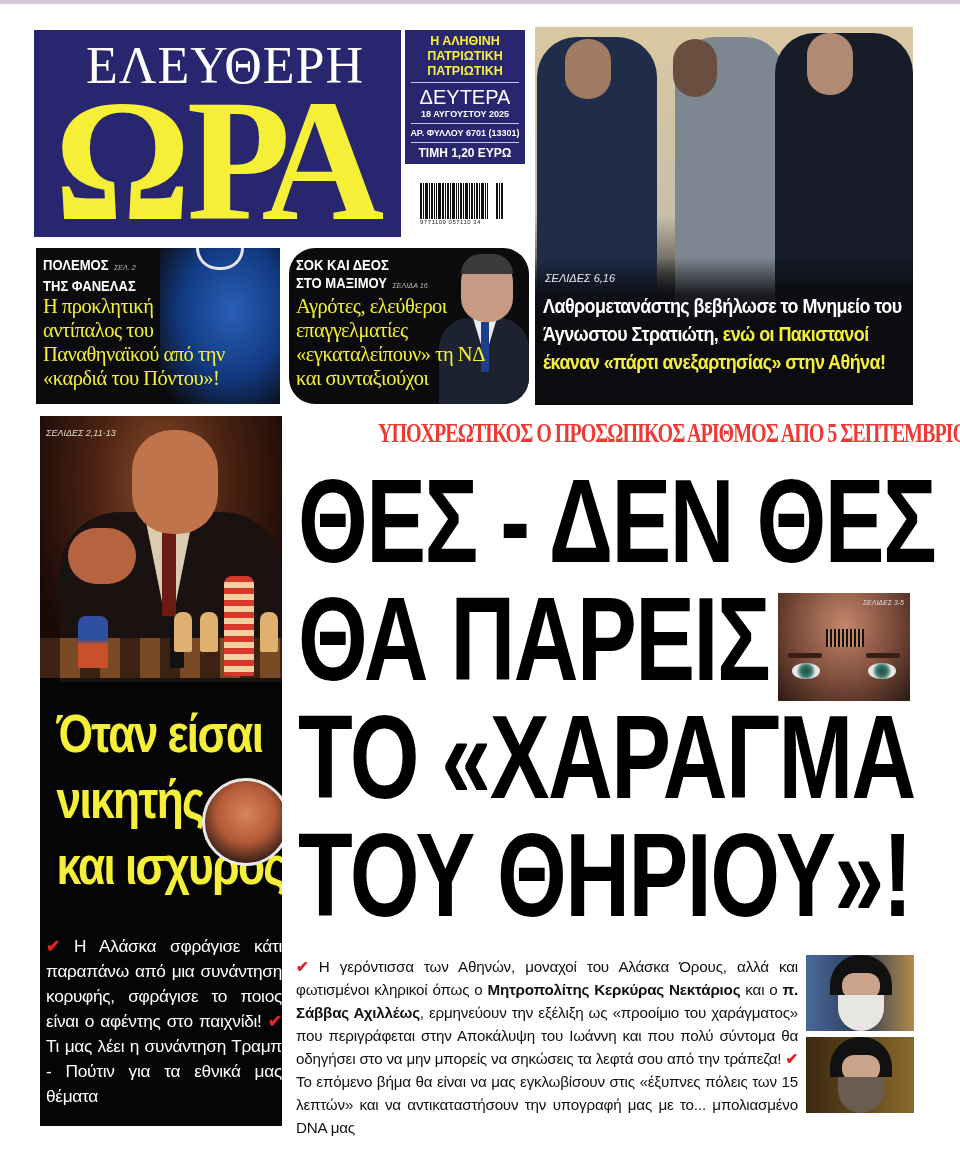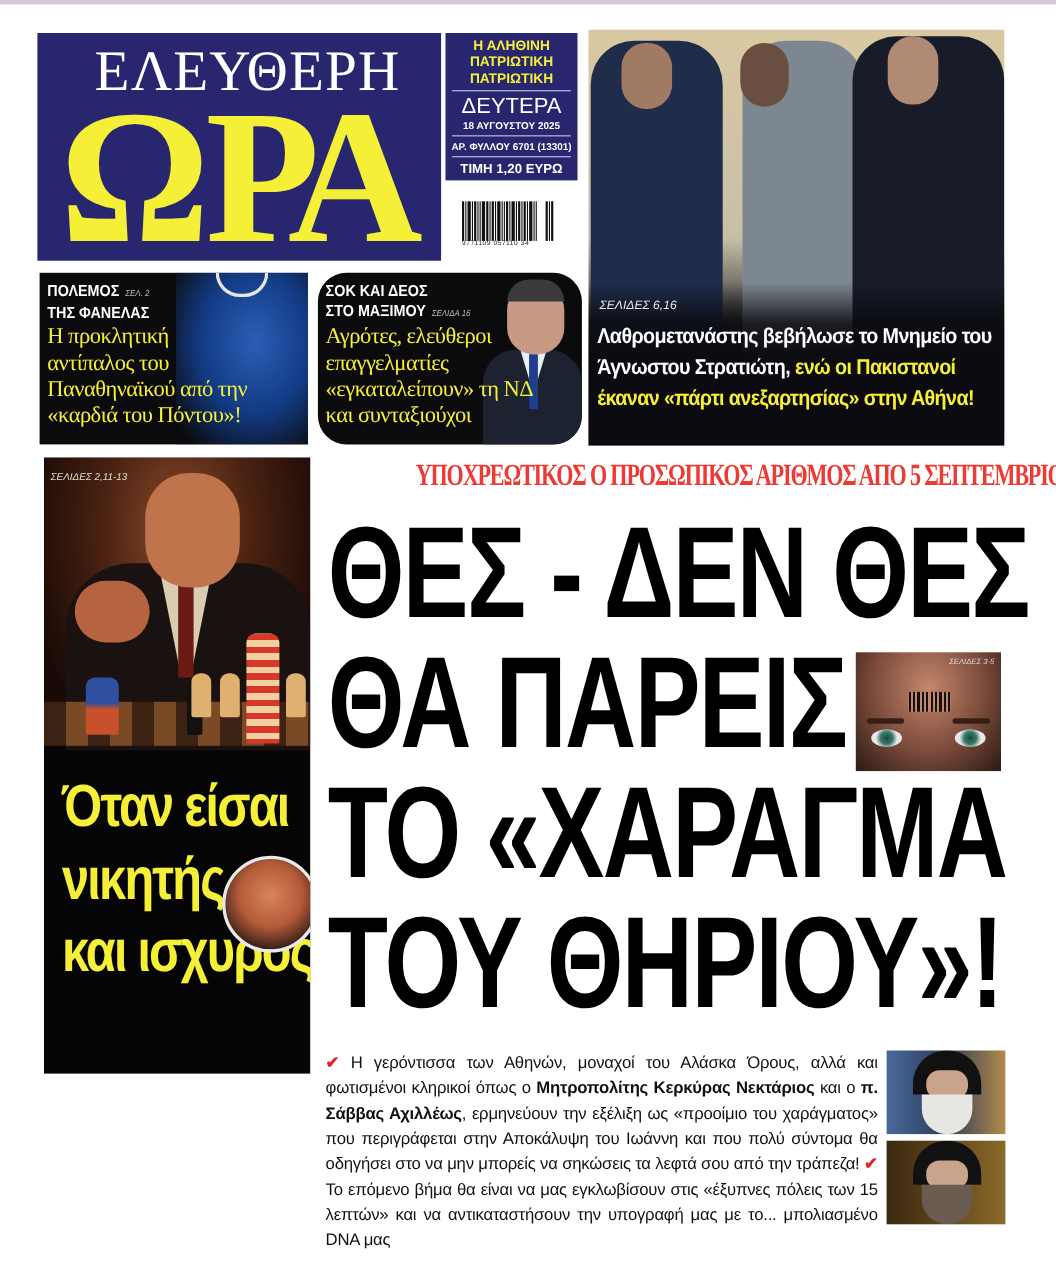--- a/index.html
+++ b/index.html
@@ -42,21 +42,21 @@
   .jersey { position: absolute; right: 0; top: 0; width: 120px; height: 156px; background: radial-gradient(ellipse at 60% 40%, #2a5fb7 0%, #123a82 50%, #0b0b0d 90%); }
   .jersey .collar { position: absolute; left: 36px; top: 0; width: 48px; height: 22px; border: 3px solid #e6e6e6; border-top: none; border-radius: 0 0 24px 24px; }
   .politician { position: absolute; right: 0; top: 0; width: 90px; height: 156px; }
   .politician .head { position: absolute; left: 22px; top: 8px; width: 52px; height: 66px; border-radius: 26px 26px 24px 24px; background: #c79a84; }
   .politician .hair { position: absolute; left: 22px; top: 6px; width: 52px; height: 20px; border-radius: 26px 26px 0 0; background: #3b3a3a; }
   .politician .suit { position: absolute; left: 0; top: 70px; width: 90px; height: 86px; background: #1c2230; border-radius: 30px 30px 0 0; }
   .politician .shirt { position: absolute; left: 34px; top: 70px; width: 24px; height: 40px; background: #e9eef2; clip-path: polygon(0 0,100% 0,50% 100%); }
   .politician .tie { position: absolute; left: 42px; top: 74px; width: 8px; height: 50px; background: #1f3f8c; }
 
   
-  .left-col { position: absolute; left: 40px; top: 416px; width: 242px; height: 560px; background: #050505; overflow: hidden; }
+  .left-col { position: absolute; left: 40px; top: 416px; width: 242px; height: 710px; background: #050505; overflow: hidden; }
   .putin { position: absolute; left: 0; top: 0; width: 242px; height: 260px; background: radial-gradient(ellipse at 50% 25%, #8a4a2a 0%, #4a2212 40%, #1a0a06 80%); }
   .putin .pages { position: absolute; left: 6px; top: 12px; color: #e4d9c8; font-style: italic; font-size: 9px; }
   .putin .face { position: absolute; left: 92px; top: 14px; width: 86px; height: 104px; border-radius: 40px 40px 40px 40px; background: #c0744b; }
   .putin .suit { position: absolute; left: 20px; top: 96px; width: 222px; height: 170px; background: #1a1210; border-radius: 60px 60px 0 0; }
   .putin .shirt { position: absolute; left: 104px; top: 96px; width: 50px; height: 100px; background: #d9ccb0; clip-path: polygon(0 0,100% 0,60% 100%,40% 100%); }
   .putin .tie { position: absolute; left: 122px; top: 110px; width: 14px; height: 90px; background: #6b1a14; }
   .putin .hand { position: absolute; left: 28px; top: 112px; width: 68px; height: 56px; border-radius: 30px; background: #b5643f; }
   .board { position: absolute; left: 0; top: 222px; width: 242px; height: 40px; background: repeating-linear-gradient(90deg, #3b2212 0 20px, #7a4a26 20px 40px); }
   .piece { position: absolute; bottom: 38px; border-radius: 8px 8px 2px 2px; }
   .left-col .big { position: absolute; left: 0; top: 284px; width: 242px; color: #f5f037; font-weight: bold; font-family: "Liberation Sans", sans-serif; font-size: 54px; line-height: 66px; letter-spacing: -2px; transform: scaleX(0.82); transform-origin: left top; padding-left: 20px; width: 300px; }
@@ -213,20 +213,26 @@
   <div class="piece" style="left:160px;top:196px;width:18px;height:40px;background:#e0b070;"></div>
   <div class="piece" style="left:184px;top:160px;width:30px;height:100px;background:repeating-linear-gradient(180deg,#d8382a 0 6px,#f0d0a0 6px 12px);"></div>
   <div class="piece" style="left:220px;top:196px;width:18px;height:40px;background:#e0b070;"></div>
 
   <div class="big">
     <div>Όταν είσαι</div>
     <div>νικητής</div>
     <div>και ισχυρός</div>
   </div>
   <div class="trump"></div>
+  <div class="text">
+    <span class="check">✔</span>
+    <span>Η Αλάσκα σφράγισε κάτι παραπάνω από μια συνάντηση κορυφής, σφράγισε το ποιος είναι ο αφέντης στο παιχνίδι!</span>
+    <span class="check">✔</span>
+    <span>Τι μας λέει η συνάντηση Τραμπ - Πούτιν για τα εθνικά μας θέματα</span>
+  </div>
 </div>
 
 <div class="kicker-red-wrap">
   <div class="kicker-red" style="left:0;top:0;">ΥΠΟΧΡΕΩΤΙΚΟΣ Ο ΠΡΟΣΩΠΙΚΟΣ ΑΡΙΘΜΟΣ ΑΠΟ 5 ΣΕΠΤΕΜΒΡΙΟΥ</div>
 </div>
 
 <div class="main-head">
   <span class="line">ΘΕΣ - ΔΕΝ ΘΕΣ</span>
   <span class="line">ΘΑ ΠΑΡΕΙΣ</span>
   <span class="line">ΤΟ «ΧΑΡΑΓΜΑ</span>

